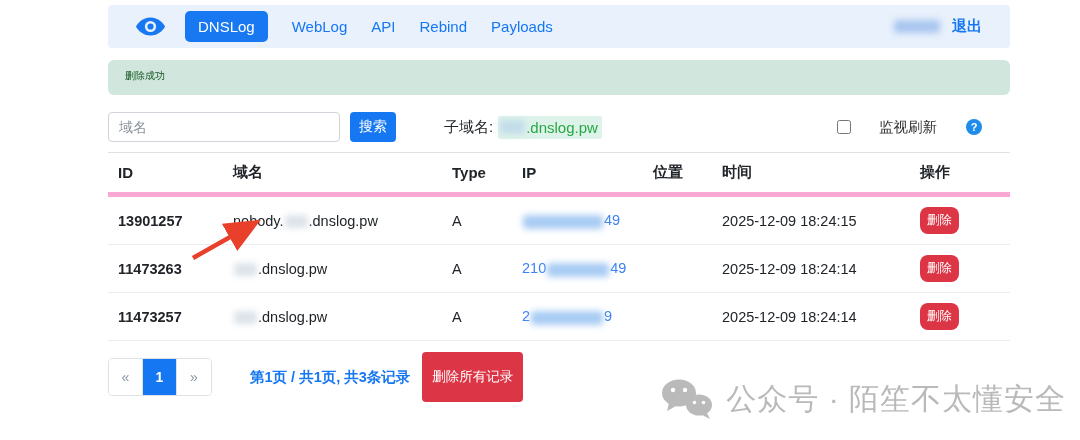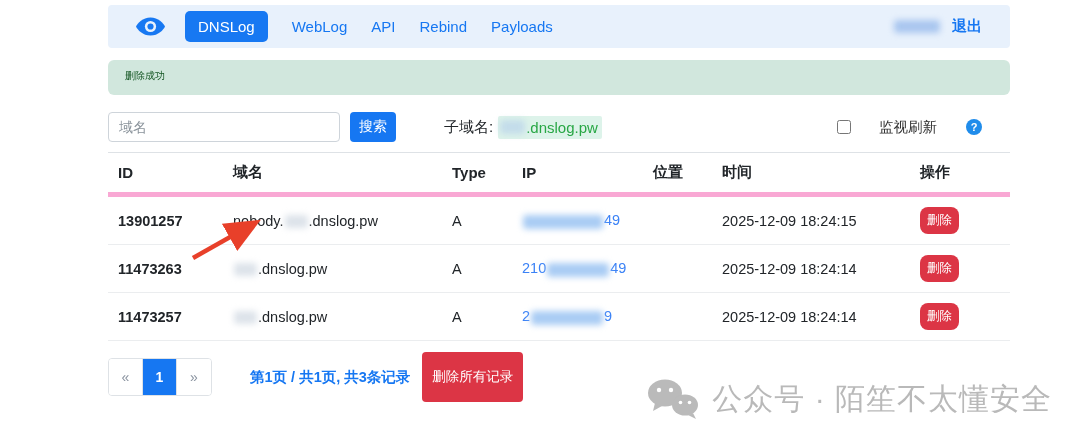--- a/index.html
+++ b/index.html
@@ -71,21 +71,21 @@
   .page-btn:last-child { border-right:none; }
   .page-btn.active { background:#1677f2; color:#fff; font-weight:600; }
   .pager-summary { margin-left:38px; color:#1677f2; font-size:14.5px; font-weight:600; }
   .delete-all-btn { margin-left:12px; background:#dc3545; color:#fff; border:none;
     border-radius:4px; padding:16px 10px; font-size:13.5px; cursor:pointer; }
 
   
   .anno-arrow { position:absolute; left:183px; top:210px; pointer-events:none; }
 
   
-  .watermark { position:absolute; right:28px; top:378px; display:flex; align-items:center;
+  .watermark { position:absolute; right:14px; top:378px; display:flex; align-items:center;
     color:#b9b9b9; font-size:30px; letter-spacing:1px; white-space:nowrap; }
   .watermark svg { margin-right:12px; }
 </style>
 </head>
 <body>
 
 <div class="page">
   <div class="container">
 
     <div class="navbar">

